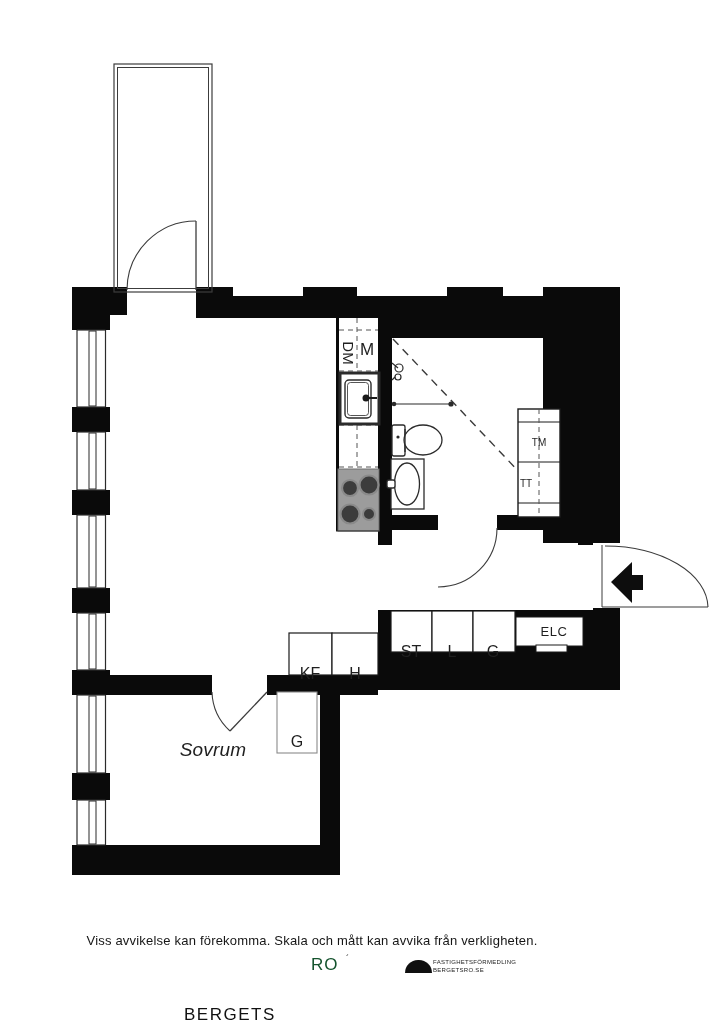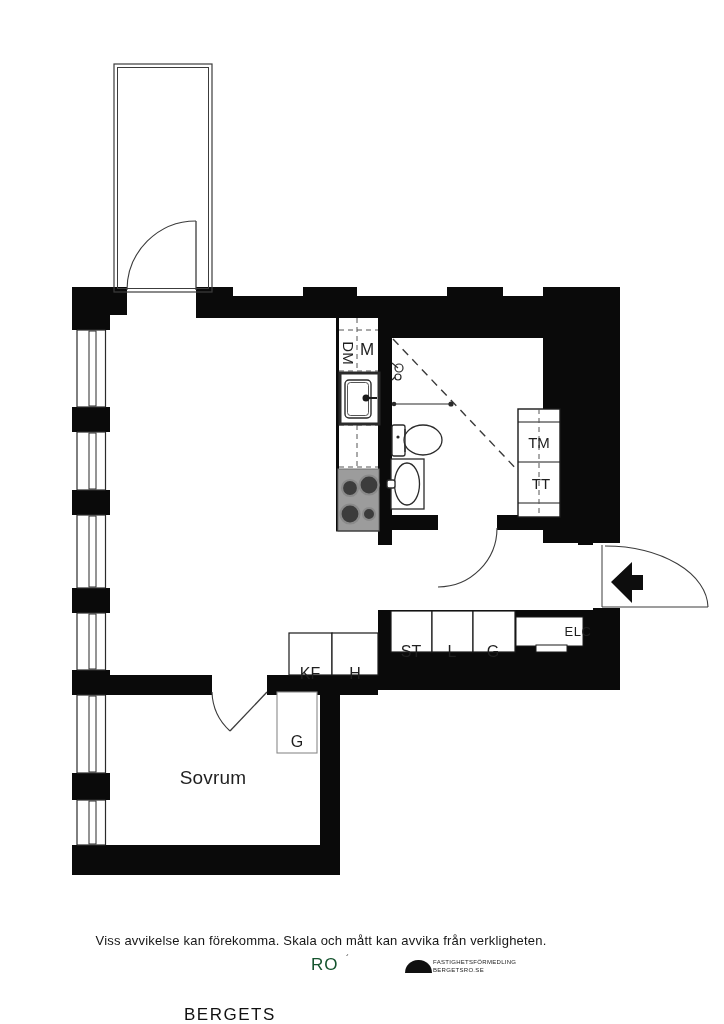--- a/index.html
+++ b/index.html
@@ -3,26 +3,26 @@
 <meta charset="utf-8">
 <style>
   html,body{margin:0;padding:0;background:#ffffff;}
   .page{position:relative;width:724px;height:1024px;background:#ffffff;overflow:hidden;
         font-family:"Liberation Sans", sans-serif;color:#1a1a1a;}
   .plan-svg{position:absolute;left:0;top:0;}
   .lbl{position:absolute;transform:translate(-50%,-50%);white-space:nowrap;
        color:#1f1f1f;font-family:"Liberation Sans", sans-serif;}
   .room-lbl{font-size:19px;letter-spacing:.2px;}
   .cab-lbl{font-size:16px;margin-top:20px;}
-  .cab-lbl-sm{font-size:15px;}
+  .cab-lbl-sm{font-size:10px;}
   .elc-lbl{font-size:13px;letter-spacing:.5px;}
   .rot90{transform:translate(-50%,-50%) rotate(90deg);font-size:15px;}
   .m-lbl{font-size:17px;}
   .disclaimer{position:absolute;left:0;top:933px;width:624px;text-align:center;
-              font-size:13px;letter-spacing:.2px;color:#161616;padding-left:9px;}
+              font-size:13px;letter-spacing:.2px;color:#161616;}
   .brand-part1{position:absolute;left:184px;top:1005px;font-size:17px;letter-spacing:1.5px;color:#111;}
   .brand-part2{position:absolute;left:311px;top:955px;font-size:17px;letter-spacing:1px;color:#14532d;}
   .brand-mark{position:absolute;left:346px;top:953px;font-size:9px;color:#111;}
   .brand-dome{position:absolute;left:405px;top:960px;width:27px;height:13px;background:#101010;
               border-radius:27px 27px 0 0;}
   .brand-tag{position:absolute;left:433px;top:958px;font-size:6px;line-height:8px;
              letter-spacing:.3px;color:#222;}
 </style>
 </head>
 <body>
@@ -209,32 +209,32 @@
     </g>
 
     <g fill="#ffffff" stroke="#1a1a1a" stroke-width="1.2">
       <rect x="289" y="633" width="43" height="42"></rect>
       <rect x="332" y="633" width="46" height="42"></rect>
     </g>
 
     <rect x="277" y="692" width="40" height="61" fill="#ffffff" stroke="#8a8a8a" stroke-width="1.1"></rect>
   </svg>
 
-  <div class="lbl room-lbl" style="left:213px;top:778px;">Sovrum</div>
+  <div class="lbl room-lbl" style="left:213px;top:750px;font-style:italic;">Sovrum</div>
 
   <div class="lbl rot90" style="left:348px;top:353px;">DM</div>
   <div class="lbl m-lbl" style="left:367px;top:350px;">M</div>
 
   <div class="lbl cab-lbl-sm" style="left:539px;top:442px;">TM</div>
-  <div class="lbl cab-lbl-sm" style="left:526px;top:483px;margin-left:15px;">TT</div>
+  <div class="lbl cab-lbl-sm" style="left:526px;top:483px;">TT</div>
 
   <div class="lbl cab-lbl" style="left:411px;top:632px;">ST</div>
   <div class="lbl cab-lbl" style="left:452px;top:632px;">L</div>
   <div class="lbl cab-lbl" style="left:493px;top:632px;">G</div>
-  <div class="lbl elc-lbl" style="left:578px;top:631px;">ELC</div>
+  <div class="lbl elc-lbl" style="left:554px;top:631px;">ELC</div>
 
   <div class="lbl cab-lbl" style="left:310px;top:654px;">KF</div>
   <div class="lbl cab-lbl" style="left:355px;top:654px;">H</div>
   <div class="lbl cab-lbl" style="left:297px;top:722px;">G</div>
 
   <div class="disclaimer">Viss avvikelse kan förekomma. Skala och mått kan avvika från verkligheten.</div>
 
   <div class="brand-part1">BERGETS</div>
   <div class="brand-part2">RO</div>
   <div class="brand-mark">´</div>

